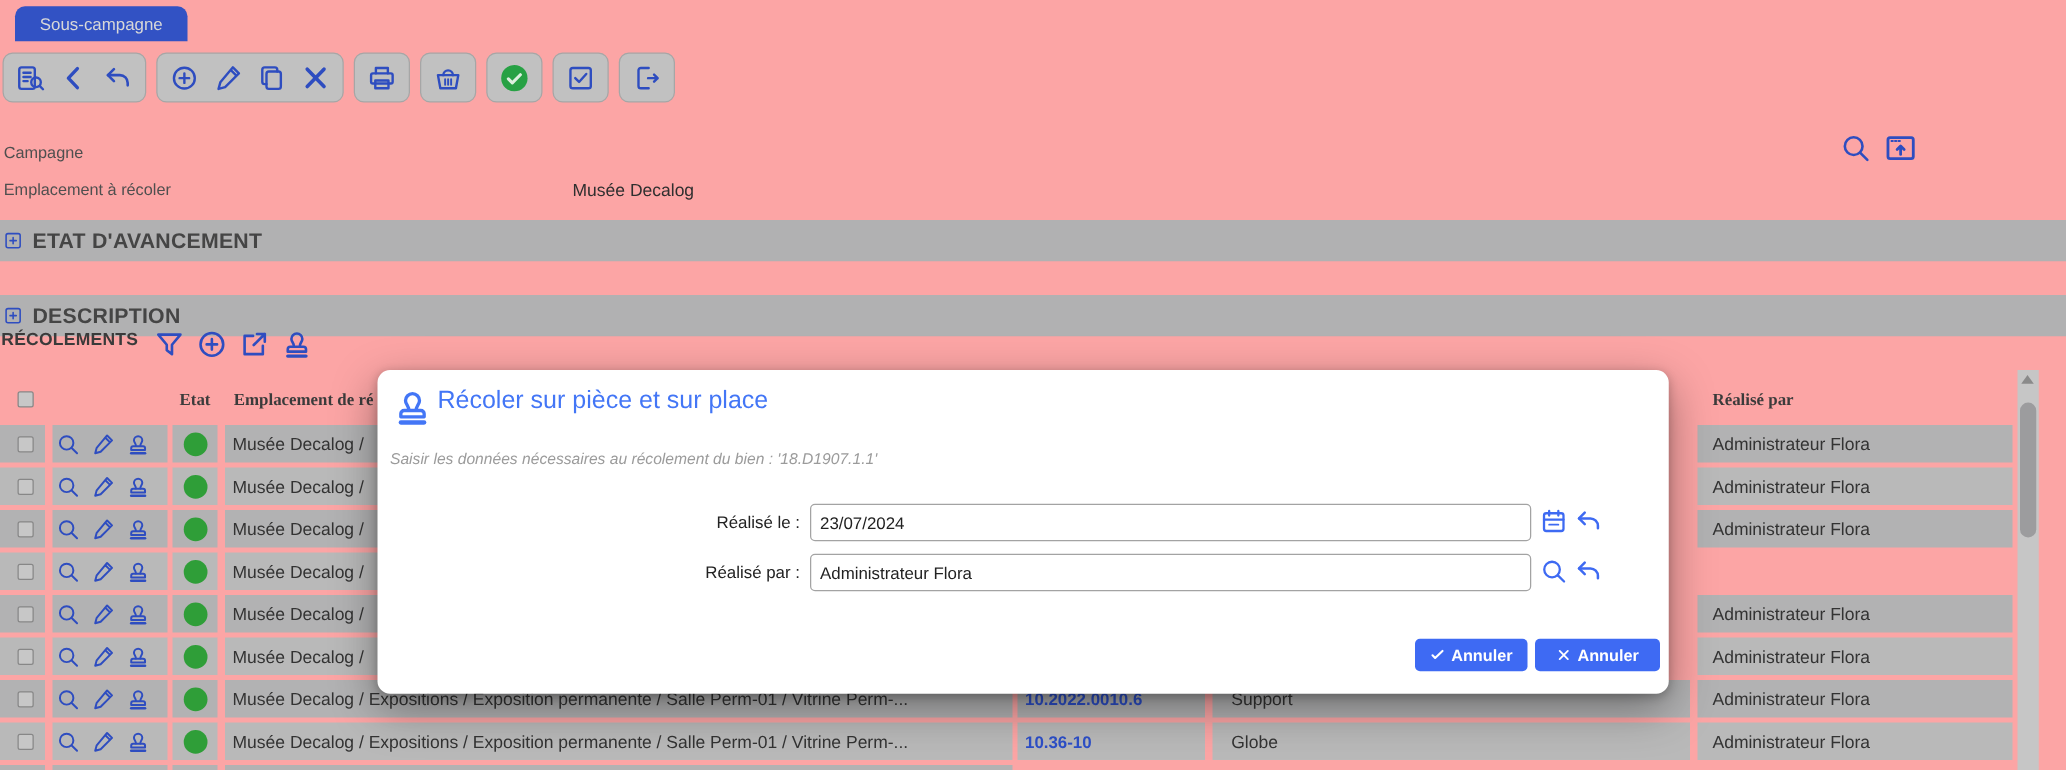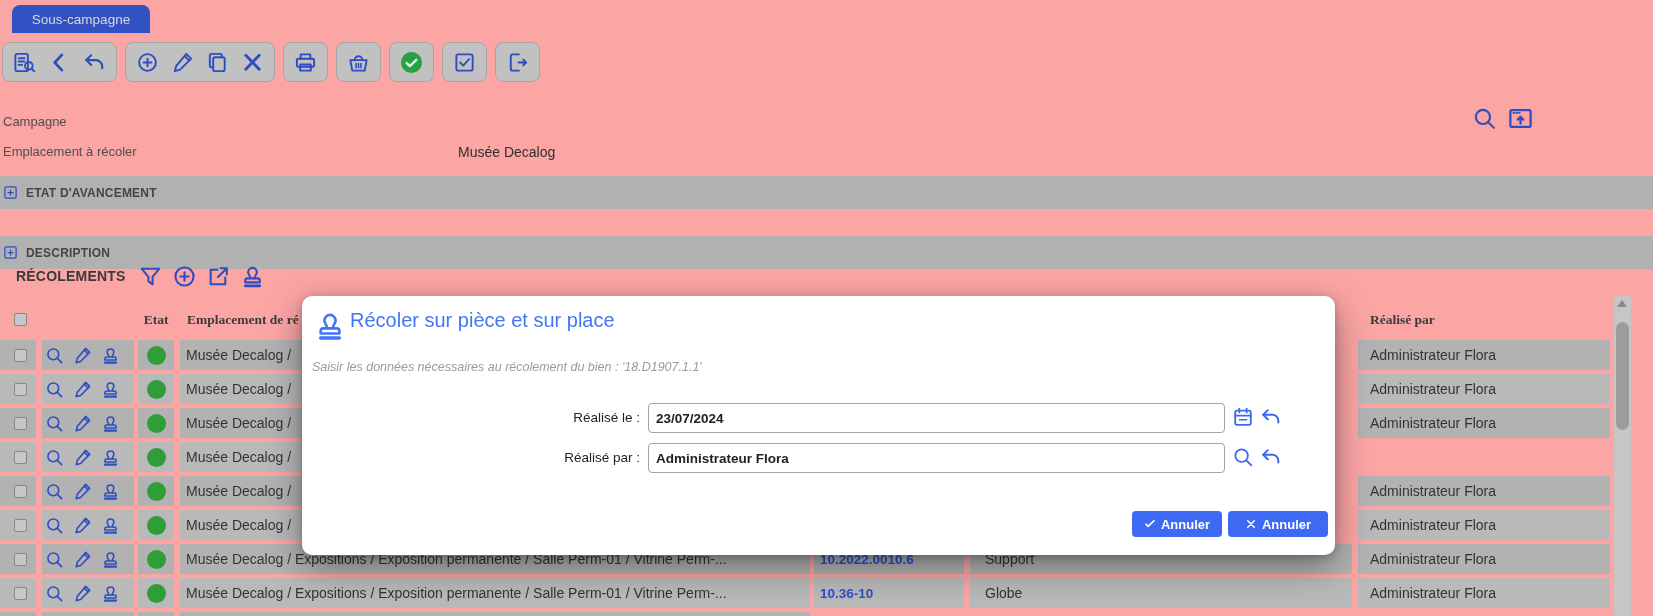--- a/index.html
+++ b/index.html
@@ -18,23 +18,23 @@
   
   .flabel{position:absolute;left:3px;font-size:13px;font-weight:normal;color:#4f4f4f;line-height:16px;}
   .fvalue{position:absolute;left:458px;font-size:14px;color:#2f2f2f;line-height:16px;}
   .hicon{position:absolute;color:#2e4dc0;}
   .hicon svg{width:100%;height:100%;}
   
   .sbar{position:absolute;left:0;width:1653px;height:33px;background:#b1b1b2;display:flex;
         align-items:center;cursor:pointer;}
   .sbar .pbox{width:15px;height:15px;margin-left:3px;color:#2e4dc0;}
   .sbar .pbox svg{width:100%;height:100%;}
-  .sbar .slabel{margin-left:8px;font-size:12px;font-weight:bold;color:#454545;letter-spacing:.2px;}
-  
-  .rechead{position:absolute;left:16px;top:263px;height:26px;display:flex;align-items:center;}
+  .sbar .slabel{margin-left:8px;font-size:17px;font-weight:bold;color:#454545;letter-spacing:.2px;}
+  
+  .rechead{position:absolute;left:1px;top:263px;height:26px;display:flex;align-items:flex-start;}
   .rectitle{font-size:14px;font-weight:bold;color:#3a3a3a;letter-spacing:.2px;}
   .recicons{display:flex;gap:9px;margin-left:12px;}
   .recicons .tico{width:25px;height:25px;}
   
   #thead{position:absolute;left:0;top:305px;height:30px;width:1653px;font-size:13.5px;
          font-weight:bold;color:#3b3b3b;}
   #thead span{position:absolute;line-height:30px;font-family:Liberation Serif, serif;}
   .cbx{display:inline-block;width:13px;height:13px;border:1px solid #878787;border-radius:2px;
        background:#c7c7c7;box-sizing:border-box;}
   .trow{position:absolute;left:0;width:1653px;height:30px;}
@@ -53,21 +53,21 @@
   .vthumb{position:absolute;left:2px;top:26px;width:13px;height:108px;background:#9c9c9e;border-radius:7px;}
   
   #modal{position:absolute;left:302px;top:296px;width:1033px;height:259px;background:#fff;
          border-radius:10px;box-shadow:0 12px 36px rgba(0,0,0,.38),0 2px 8px rgba(0,0,0,.22);z-index:10;}
   .m-icon{position:absolute;left:12px;top:14px;width:32px;height:32px;color:#4376f6;}
   .m-icon svg{width:100%;height:100%;}
   #modal h2{position:absolute;left:48px;top:13px;margin:0;font-size:20px;font-weight:400;color:#4376f6;}
   .m-sub{position:absolute;left:10px;top:64px;margin:0;font-size:12.5px;font-style:italic;color:#9b9b9b;}
   .m-label{position:absolute;left:0;width:338px;text-align:right;font-size:13.5px;color:#222;}
   .m-input{position:absolute;left:346px;width:561px;height:28px;border:1px solid #a3a3a3;border-radius:4px;
-           padding:0 7px;font-size:13.5px;color:#222;font-family:inherit;background:#fff;font-weight:bold;}
+           padding:0 7px;font-size:13.5px;color:#222;font-family:inherit;background:#fff;}
   .m-ficon{position:absolute;width:22px;height:22px;color:#3e6af2;cursor:pointer;}
   .m-ficon svg{width:100%;height:100%;}
   .m-btn{position:absolute;top:215px;height:26px;border:none;border-radius:4px;background:#3e6af3;
          color:#fff;font-size:13px;font-weight:bold;font-family:inherit;display:flex;align-items:center;
          justify-content:center;gap:5px;cursor:pointer;}
   .b-ic{width:12px;height:12px;display:inline-block;}
   .b-ic svg{width:100%;height:100%;}
 </style>
 </head>
 <body>

